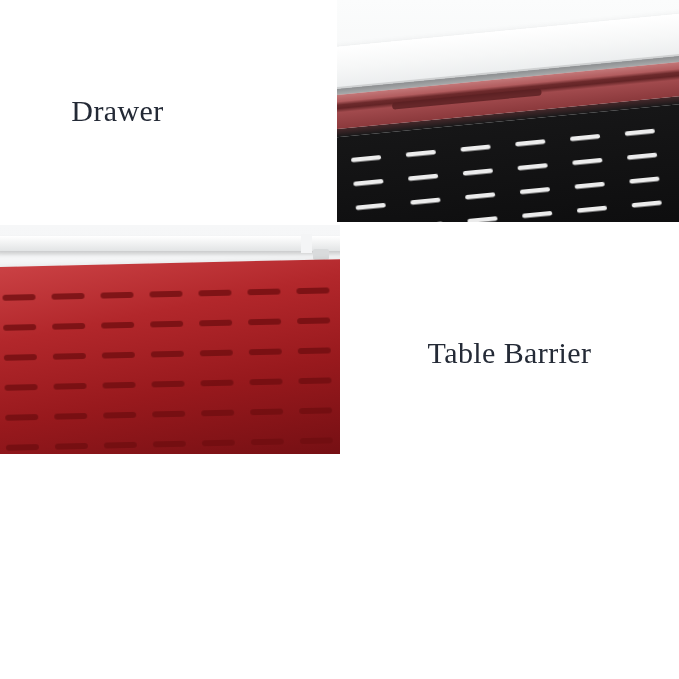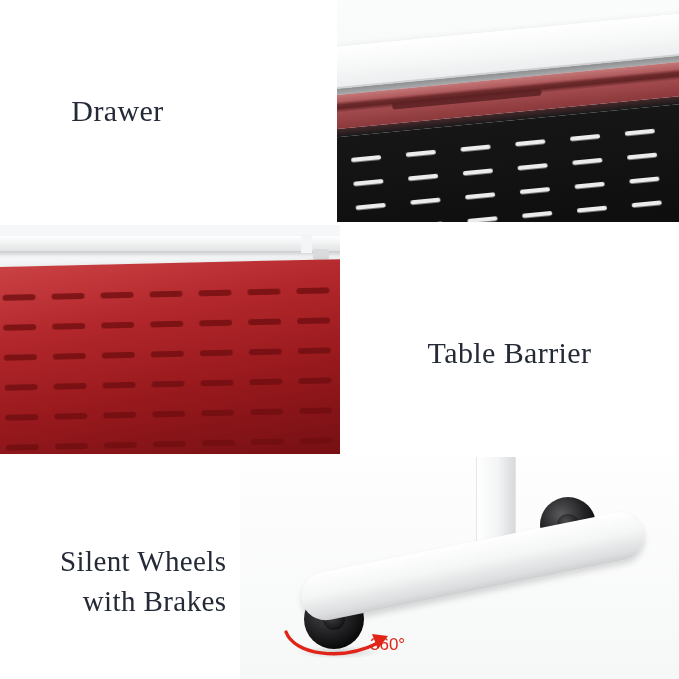--- a/index.html
+++ b/index.html
@@ -115,31 +115,14 @@
           </defs>
           <rect width="100%" height="100%" fill="url(#dashR)"></rect>
         </svg>
       </div>
     </div>
     <div class="label-cell l2">
       <h2 class="feature-label">Table Barrier</h2>
     </div>
   </section>
 
-  <section class="row row-wheels">
-    <div class="label-cell l3">
-      <h2 class="feature-label">Silent Wheels with Brakes</h2>
-    </div>
-    <div class="photo photo-wheels">
-      <div class="wheel-shadow"></div>
-      <div class="table-leg"></div>
-      <div class="wheel wheel-left"></div>
-      <div class="wheel wheel-right"></div>
-      <div class="foot-beam"></div>
-      <svg class="rotation-arrow" viewBox="0 0 120 38">
-        <path d="M8,5 C16,27 62,35 100,16" fill="none" stroke="var(--rotation-red,#e02518)" stroke-width="3.4" stroke-linecap="round"></path>
-        <polygon points="110,9 94,7 100,22" fill="var(--rotation-red,#e02518)"></polygon>
-      </svg>
-      <div class="rotation-degrees">360°</div>
-    </div>
-  </section>
 
 </div>
 
 </body></html>

